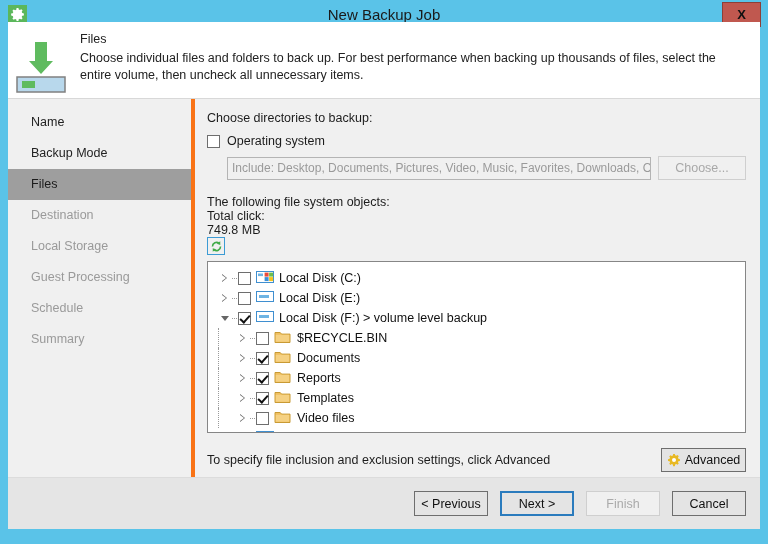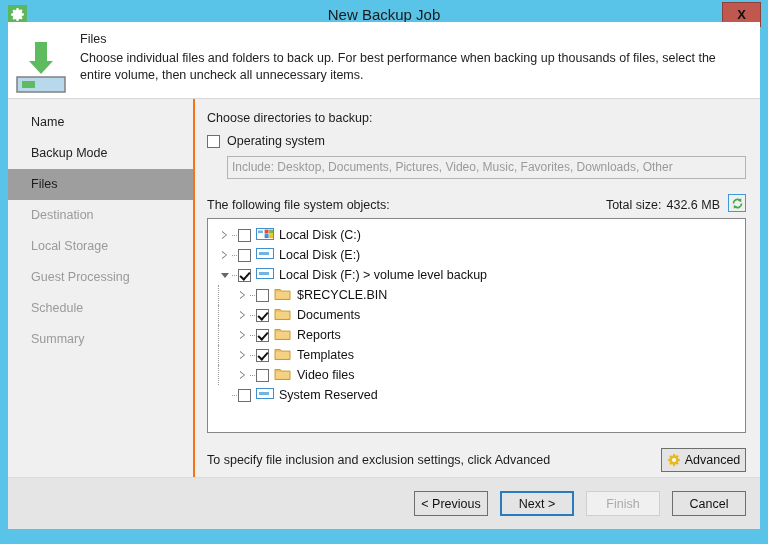--- a/index.html
+++ b/index.html
@@ -80,21 +80,21 @@
 
   
   #main {
     flex: 1;
     display: flex;
     min-height: 0;
   }
   #sidebar {
     flex: 0 0 187px;
     background: #f0f0f0;
-    border-right: 2px solid #f97316;
+    border-right: 4px solid #f97316;
     padding-top: 8px;
   }
   .nav-item {
     height: 31px; line-height: 31px;
     padding-left: 23px;
     font-size: 12.5px;
     color: #222;
     cursor: pointer;
     white-space: nowrap;
   }
@@ -150,22 +150,23 @@
     margin-left: 7px;
     height: 24px;
     border: 1px solid #cfcfcf;
     background: #f0f0f0;
     color: #a8a8a8;
     font-size: 12.5px;
     display: flex; align-items: center; justify-content: center;
   }
 
   #objects-row {
-    display: flex; align-items: flex-end;
+    display: flex; align-items: flex-start;
     margin-top: 15px;
+    flex-direction: column;
   }
   #objects-label { flex: 1; font-size: 12.5px; color: #1c1c1c; }
   #total-size-label { font-size: 12.5px; color: #1c1c1c; margin-right: 5px; }
   #total-size-value { font-size: 12.5px; color: #1c1c1c; margin-right: 8px; }
   #refresh-btn {
     width: 18px; height: 18px;
     border: 1px solid #3c9bd4;
     background: #f0f0f0;
     display: flex; align-items: center; justify-content: center;
     cursor: pointer;
@@ -338,26 +339,27 @@
         <div class="lbl">Choose directories to backup:</div>
 
         <div class="cb-row">
           <div class="checkbox"></div>
           <span class="lbl">Operating system</span>
         </div>
 
 
         <div id="include-row">
           <div id="include-field">Include: Desktop, Documents, Pictures, Video, Music, Favorites, Downloads, Other</div>
+          <div id="choose-btn">Choose...</div>
         </div>
 
         <div id="objects-row">
           <div id="objects-label">The following file system objects:</div>
-          <div id="total-size-label">Total size:</div>
-          <div id="total-size-value">432.6 MB</div>
+          <div id="total-size-label">Total click:</div>
+          <div id="total-size-value">749.8 MB</div>
           <div id="refresh-btn">
             <svg width="13" height="13" viewBox="0 0 16 16">
               <path fill="none" stroke="#3faa47" stroke-width="2" d="M3 8a5 5 0 0 1 8.2-3.8"></path>
               <polygon fill="#3faa47" points="12.6,1.6 12.6,6 8.4,4.6"></polygon>
               <path fill="none" stroke="#3faa47" stroke-width="2" d="M13 8a5 5 0 0 1-8.2 3.8"></path>
               <polygon fill="#3faa47" points="3.4,14.4 3.4,10 7.6,11.4"></polygon>
             </svg>
           </div>
         </div>
 

